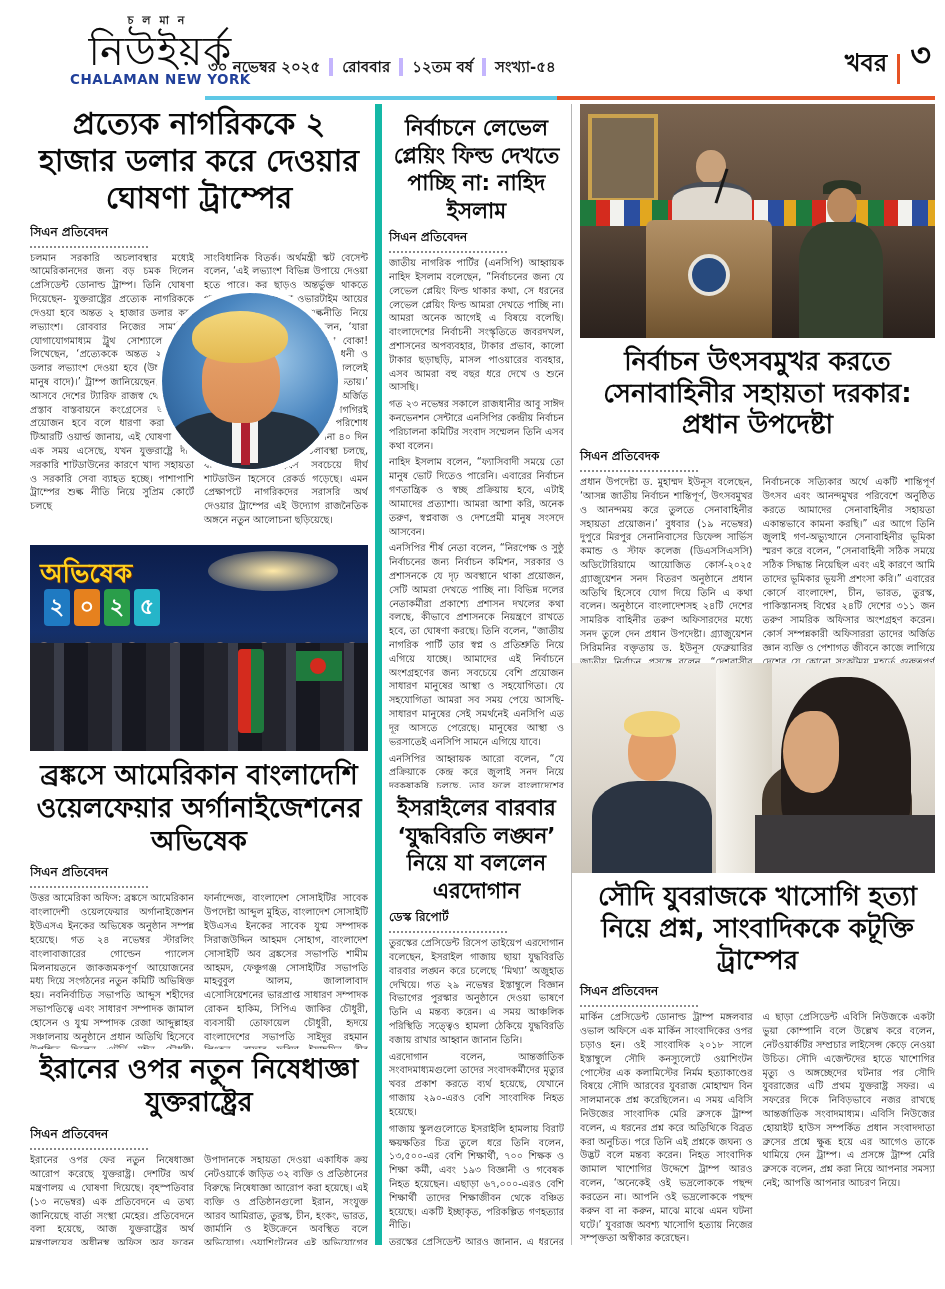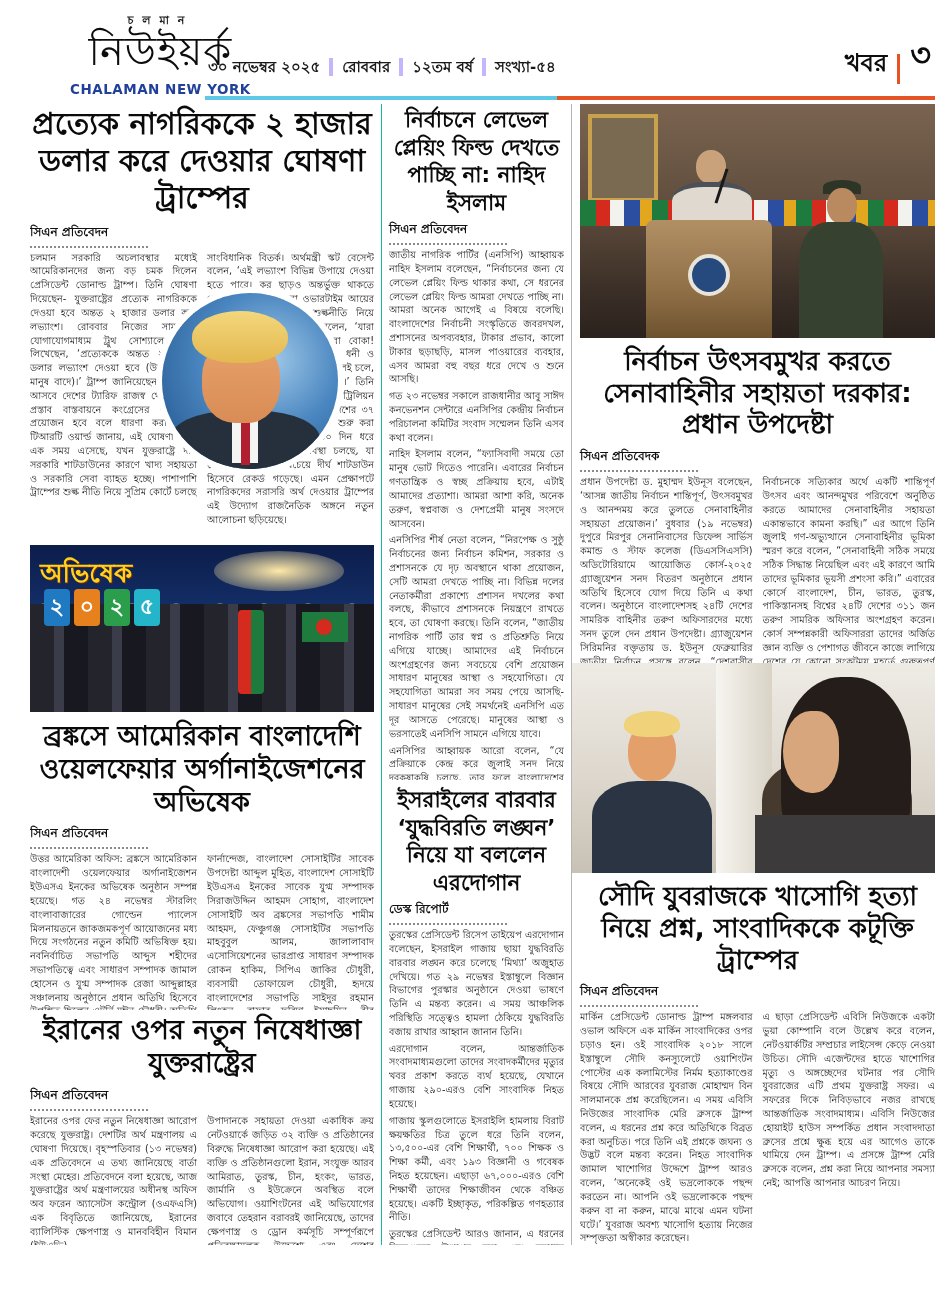--- a/index.html
+++ b/index.html
@@ -7,43 +7,43 @@
   .page {
     width:945px; height:1289px; background:#ffffff; position:relative;
     margin:0 auto; overflow:hidden; color:#141414;
     font-family:"DejaVu Sans","Liberation Sans",sans-serif;
   }
   
   .masthead { position:absolute; top:10px; left:30px; right:10px; height:88px; }
   .logo-block { position:absolute; left:40px; top:2px; text-align:center; }
   .logo-top { font-size:11px; font-weight:bold; letter-spacing:9px; color:#111; display:block; }
   .logo-main { font-size:40px; font-weight:normal; color:#0c0c0c; line-height:1.0; display:block; letter-spacing:1px; }
-  .logo-sub { font-size:13.5px; font-weight:bold; color:#21409a; letter-spacing:.5px; display:block; margin-top:10px; }
+  .logo-sub { font-size:13.5px; font-weight:bold; color:#21409a; letter-spacing:.5px; display:block; margin-top:0; }
   .dateline { position:absolute; left:178px; bottom:18px; font-size:15px; font-weight:bold; color:#1a1a1a; }
   .dateline span { padding:0 9px; border-left:4px solid #c4b5fd; }
   .dateline span:first-child { border-left:none; padding-left:0; }
   .section-page { position:absolute; right:4px; bottom:14px; display:flex; align-items:flex-end; }
   .section-label { font-size:24px; font-weight:bold; color:#0d0d0d; }
   .section-sep { width:3px; height:30px; background:#e65325; margin:0 10px; }
   .page-number { font-size:32px; font-weight:bold; color:#0d0d0d; }
   .masthead-rule { position:absolute; left:205px; right:10px; top:96px; height:4px; display:flex; }
   .rule-cyan { width:352px; background:#5ec8e6; }
   .rule-orange { flex:1; background:#e65325; }
 
   
   .content { position:absolute; top:104px; left:30px; right:10px; bottom:44px; display:flex; overflow:hidden; }
-  .col-left  { width:352px; padding-right:7px; border-right:1px solid #14b8a6; overflow:hidden; }
+  .col-left  { width:352px; padding-right:7px; border-right:7px solid #14b8a6; overflow:hidden; }
   .col-mid   { width:190px; padding:0 7px; border-right:1px solid #b5b5b5; overflow:hidden; }
   .col-right { flex:1; padding-left:8px; overflow:hidden; }
 
   h1,h2 { text-align:center; font-weight:bold; color:#0a0a0a; }
   .h-xl { font-size:30px; line-height:1.23; margin:2px 0 6px; }
   .h-lg { font-size:27px; line-height:1.22; margin:8px 0 6px; }
   .h-md { font-size:26px; line-height:1.22; margin:2px 0 6px; }
-  .h-sm { font-size:21.5px; line-height:1.28; margin:2px 0 4px; }
+  .h-sm { font-size:21.5px; line-height:1.28; margin:10px 0 4px; }
 
   .byline { margin:4px 0 3px; }
   .byline-name { font-size:12px; font-weight:bold; color:#111; display:block; }
   .dotrule { width:118px; border-bottom:2px dotted #8a8a8a; margin-top:3px; }
 
   .body-text { font-size:9.6px; line-height:1.44; text-align:justify; color:#1c1c1c; }
   .body-text p { margin-bottom:3px; }
   .cols2 { display:flex; gap:10px; }
   .cols2 > .colp { flex:1; }
   .clip { overflow:hidden; }
@@ -55,21 +55,21 @@
     background:radial-gradient(circle at 62% 38%, #9fc8e8 0%, #4a86c0 45%, #1e4f86 100%);
     box-shadow:0 0 0 6px #ffffff; overflow:hidden;
   }
   .tc-hair { position:absolute; left:30px; top:18px; width:96px; height:52px; border-radius:50% 50% 45% 45%; background:linear-gradient(180deg,#f3d77c,#e3b84f); }
   .tc-face { position:absolute; left:40px; top:44px; width:78px; height:86px; border-radius:46% 46% 42% 42%; background:linear-gradient(180deg,#e8a36b,#d98c55); }
   .tc-suit { position:absolute; left:8px; top:118px; width:150px; height:70px; border-radius:40% 40% 0 0; background:#25303c; }
   .tc-shirt { position:absolute; left:70px; top:126px; width:26px; height:44px; background:#f4f4f2; }
   .tc-tie { position:absolute; left:79px; top:128px; width:9px; height:44px; background:#b02030; }
 
   
-  .photo-stage { position:relative; width:100%; height:167px; margin:4px 0 2px; overflow:hidden;
+  .photo-stage { position:relative; width:100%; height:206px; margin:4px 0 2px; overflow:hidden;
     background:linear-gradient(180deg,#0c1d4a 0%, #14306b 42%, #232733 70%, #1a1b22 100%); }
   .stage-title { position:absolute; left:10px; top:8px; font-size:26px; font-weight:bold; color:#ffd21e; text-shadow:1px 1px 0 #7a2d00; }
   .stage-year { position:absolute; left:14px; top:44px; font-size:22px; font-weight:bold; color:#ffffff; }
   .stage-year i { font-style:normal; display:inline-block; width:26px; text-align:center; margin-right:4px; border-radius:4px; }
   .sy0{background:#1f7ac2;} .sy1{background:#e6811e;} .sy2{background:#2a9e4a;} .sy3{background:#25b5c9;}
   .stage-light { position:absolute; right:30px; top:6px; width:130px; height:40px; border-radius:50%; background:radial-gradient(#ffe9a8, rgba(255,233,168,0)); }
   .stage-crowd { position:absolute; left:0; right:0; bottom:0; height:108px;
     background:repeating-linear-gradient(90deg,#23242c 0 24px,#3a3d49 24px 34px,#171820 34px 58px); }
   .stage-heads { position:absolute; left:0; right:0; bottom:86px; height:26px;
     background:repeating-radial-gradient(circle at 14px 13px, #caa07a 0 9px, rgba(0,0,0,0) 10px 100%); background-size:44px 26px; background-repeat:repeat-x; }

